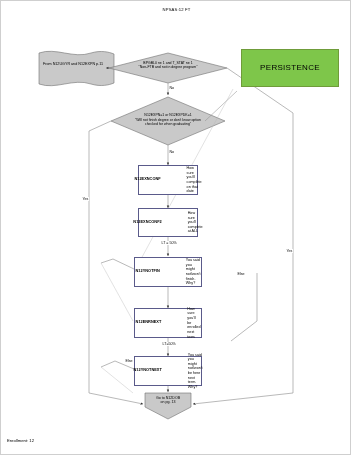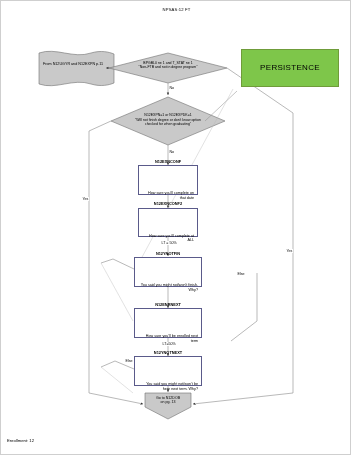--- a/index.html
+++ b/index.html
@@ -25,24 +25,24 @@
     position: absolute;
     left: 0;
     top: 0;
     width: 351px;
     height: 455px;
   }
   .node {
     position: absolute;
     box-sizing: border-box;
     display: flex;
-    flex-direction: column;
+    flex-direction: row;
     align-items: center;
     justify-content: center;
-    text-align: right;
+    text-align: left;
     line-height: 1.15;
     color: #000000;
     gap: 26px;
   }
   .page-title {
     position: absolute;
     left: 0;
     top: 6px;
     width: 351px;
     text-align: center;

